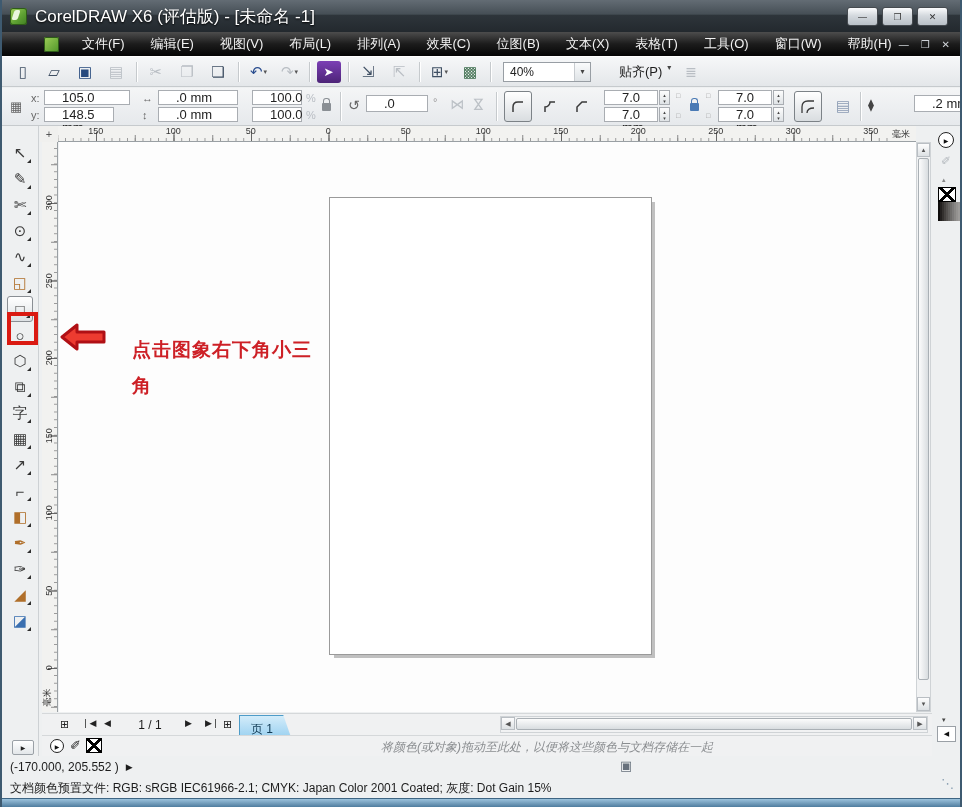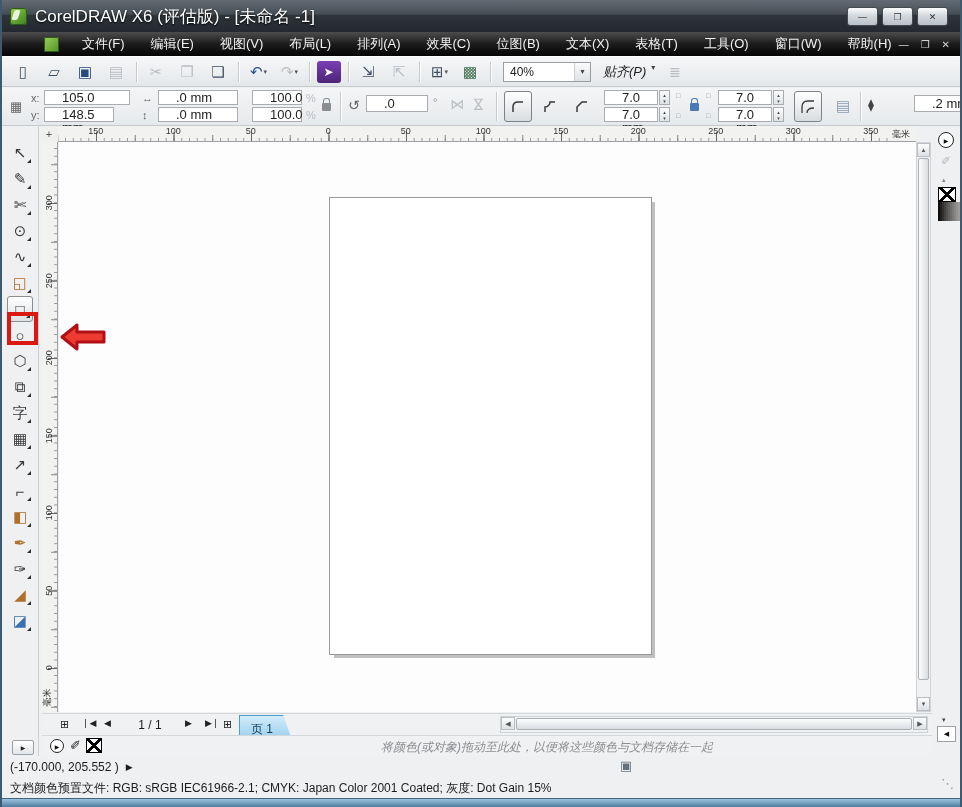--- a/index.html
+++ b/index.html
@@ -34,21 +34,21 @@
   .tb-it{width:31px;height:24px;display:flex;align-items:center;justify-content:center;font-size:15px;}
   .tb-it .tb-dd{font-size:7px;color:#555;margin-left:1px;}
   .tb-it.sep{width:9px;height:24px;font-size:0;position:relative;}
   .tb-it.sep::after{content:"";position:absolute;left:4px;top:2px;width:1px;height:20px;background:#c6cacd;box-shadow:1px 0 0 #fff;}
   .tb-it.boxed{width:24px;height:22px;margin:0 3px;border-radius:3px;
     background:linear-gradient(#7b3fb5,#4d2478);font-size:12px;}
   .zoom-combo{width:88px;height:20px;background:#fff;border:1px solid #989ea4;margin-left:8px;
     display:flex;align-items:center;font-size:12px;color:#222;}
   .zoom-combo .zc-val{flex:1;padding-left:6px;}
   .zoom-combo .zc-dd{width:16px;height:100%;display:flex;align-items:center;justify-content:center;font-size:8px;color:#444;border-left:1px solid #c8ccd0;background:linear-gradient(#fafbfc,#dfe3e6);}
-  .snap{margin-left:12px;font-size:13px;color:#1d1d1d;display:flex;align-items:flex-start;gap:5px;font-style:italic;}
+  .snap{margin-left:28px;font-size:13px;color:#1d1d1d;display:flex;align-items:flex-start;gap:5px;}
   .snap .sn-dd{font-size:8px;color:#444;}
   .opt-ic{margin-left:14px;font-size:14px;color:#b9bec4;}
   
   .propbar{position:absolute;left:0;top:88px;width:100%;height:38px;
     background:linear-gradient(#f4f5f6,#e6e9ec);border-bottom:1px solid #c6cacd;font-size:11px;color:#333;}
   .propbar .ic{position:absolute;color:#666;}
   .fld{position:absolute;height:15px;background:#fff;border:1px solid #a9adb2;font-size:13px;
        padding:0 17px;color:#222;line-height:13px;}
   .pb-sep{position:absolute;top:4px;width:1px;height:29px;background:#c6cacd;box-shadow:1px 0 0 #fff;}
   .lock{position:absolute;width:9px;height:8px;background:#8a8f94;border-radius:1px;}
@@ -468,20 +468,24 @@
   </div>
 
   <div class="canvas">
     <div class="page"></div>
   </div>
 
   <div class="red-box"></div>
   <svg class="ann-arrow" width="46" height="30" viewBox="0 0 46 30">
     <polygon points="2,15 17,3 17,10 44,10 44,20 17,20 17,27" fill="#ed3b30" stroke="#b01015" stroke-width="3" stroke-linejoin="round"></polygon>
   </svg>
+  <div class="ann-text">
+    <div>点击图象右下角小三</div>
+    <div>角</div>
+  </div>
 
   <div class="vscroll">
     <span class="arr" style="top:0;">▴</span>
     <span class="thumb"></span>
     <span class="arr" style="bottom:0;">▾</span>
   </div>
 
   <div class="palette">
     <span class="pal-flyout">▶</span>
     <span class="pal-dropper">✐</span>

